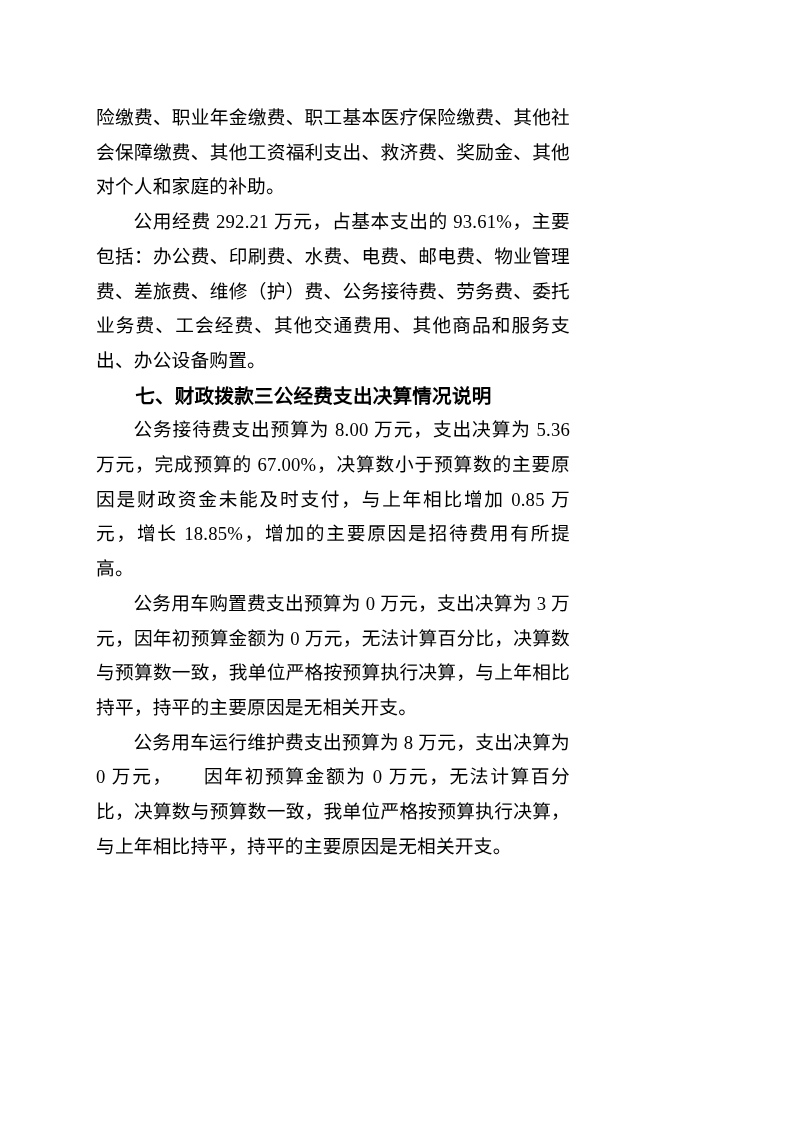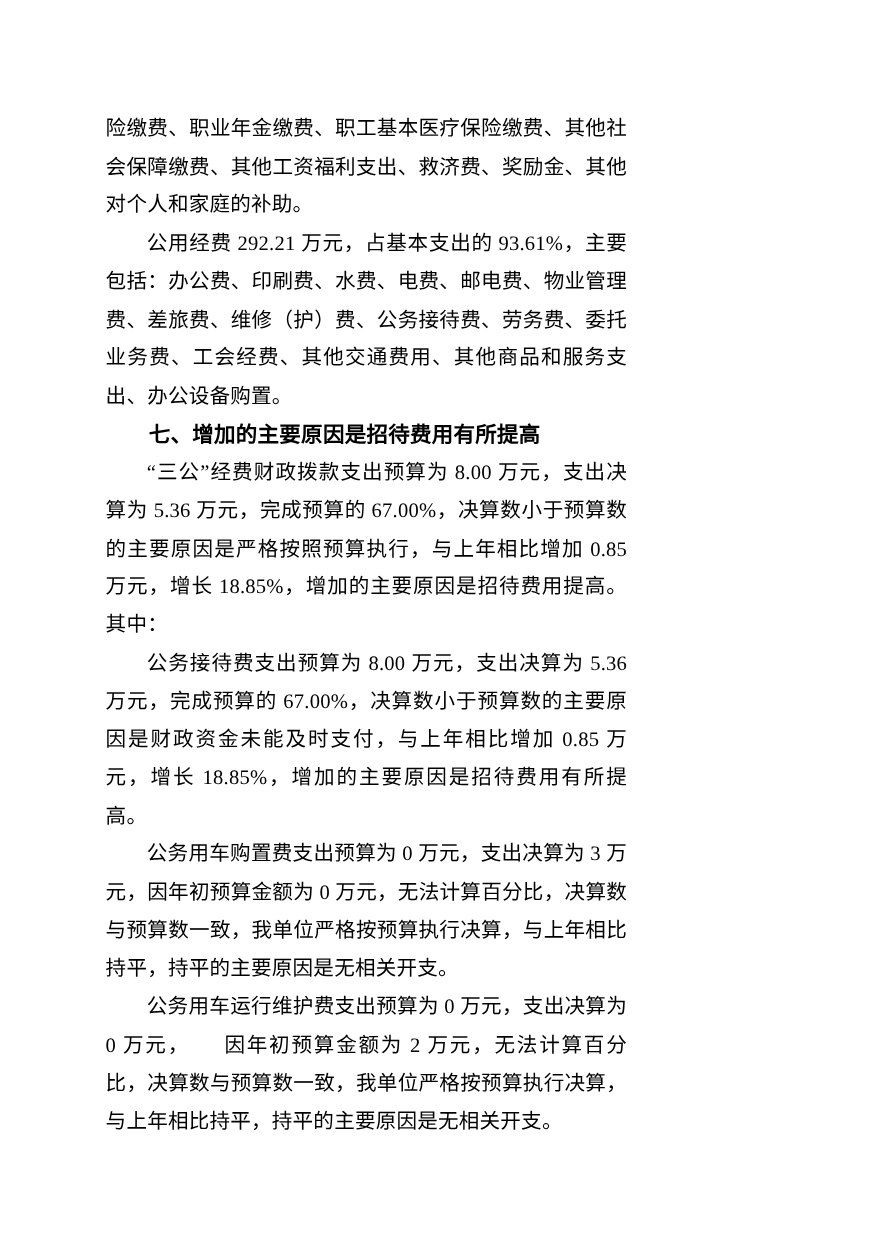--- a/index.html
+++ b/index.html
@@ -44,25 +44,24 @@
 </style>
 </head>
 <body>
 
 <div class="page">
 
   <p class="para">险缴费、职业年金缴费、职工基本医疗保险缴费、其他社会保障缴费、其他工资福利支出、救济费、奖励金、其他对个人和家庭的补助。</p>
 
   <p class="para indent">公用经费 292.21 万元，占基本支出的 93.61%，主要包括：办公费、印刷费、水费、电费、邮电费、物业管理费、差旅费、维修（护）费、公务接待费、劳务费、委托业务费、工会经费、其他交通费用、其他商品和服务支出、办公设备购置。</p>
 
-  <h2 class="heading">七、增加的主要原因是招待费用有所提高</h2>
+  <h2 class="heading">七、财政拨款三公经费支出决算情况说明</h2>
 
 
-  <p class="para indent">“三公”经费财政拨款支出预算为 8.00 万元，支出决算为 5.36 万元，完成预算的 67.00%，决算数小于预算数的主要原因是严格按照预算执行，与上年相比增加 0.85 万元，增长 18.85%，增加的主要原因是招待费用提高。其中：</p>
 
 
   <p class="para indent">公务接待费支出预算为 8.00 万元，支出决算为 5.36 万元，完成预算的 67.00%，决算数小于预算数的主要原因是财政资金未能及时支付，与上年相比增加 0.85 万元，增长 18.85%，增加的主要原因是招待费用有所提高。</p>
 
   <p class="para indent">公务用车购置费支出预算为 0 万元，支出决算为 3 万元，因年初预算金额为 0 万元，无法计算百分比，决算数与预算数一致，我单位严格按预算执行决算，与上年相比持平，持平的主要原因是无相关开支。</p>
 
-  <p class="para indent">公务用车运行维护费支出预算为 0 万元，支出决算为 0 万元，　　因年初预算金额为 2 万元，无法计算百分比，决算数与预算数一致，我单位严格按预算执行决算，与上年相比持平，持平的主要原因是无相关开支。</p>
+  <p class="para indent">公务用车运行维护费支出预算为 8 万元，支出决算为 0 万元，　　因年初预算金额为 0 万元，无法计算百分比，决算数与预算数一致，我单位严格按预算执行决算，与上年相比持平，持平的主要原因是无相关开支。</p>
 
 </div>
 
 </body></html>

